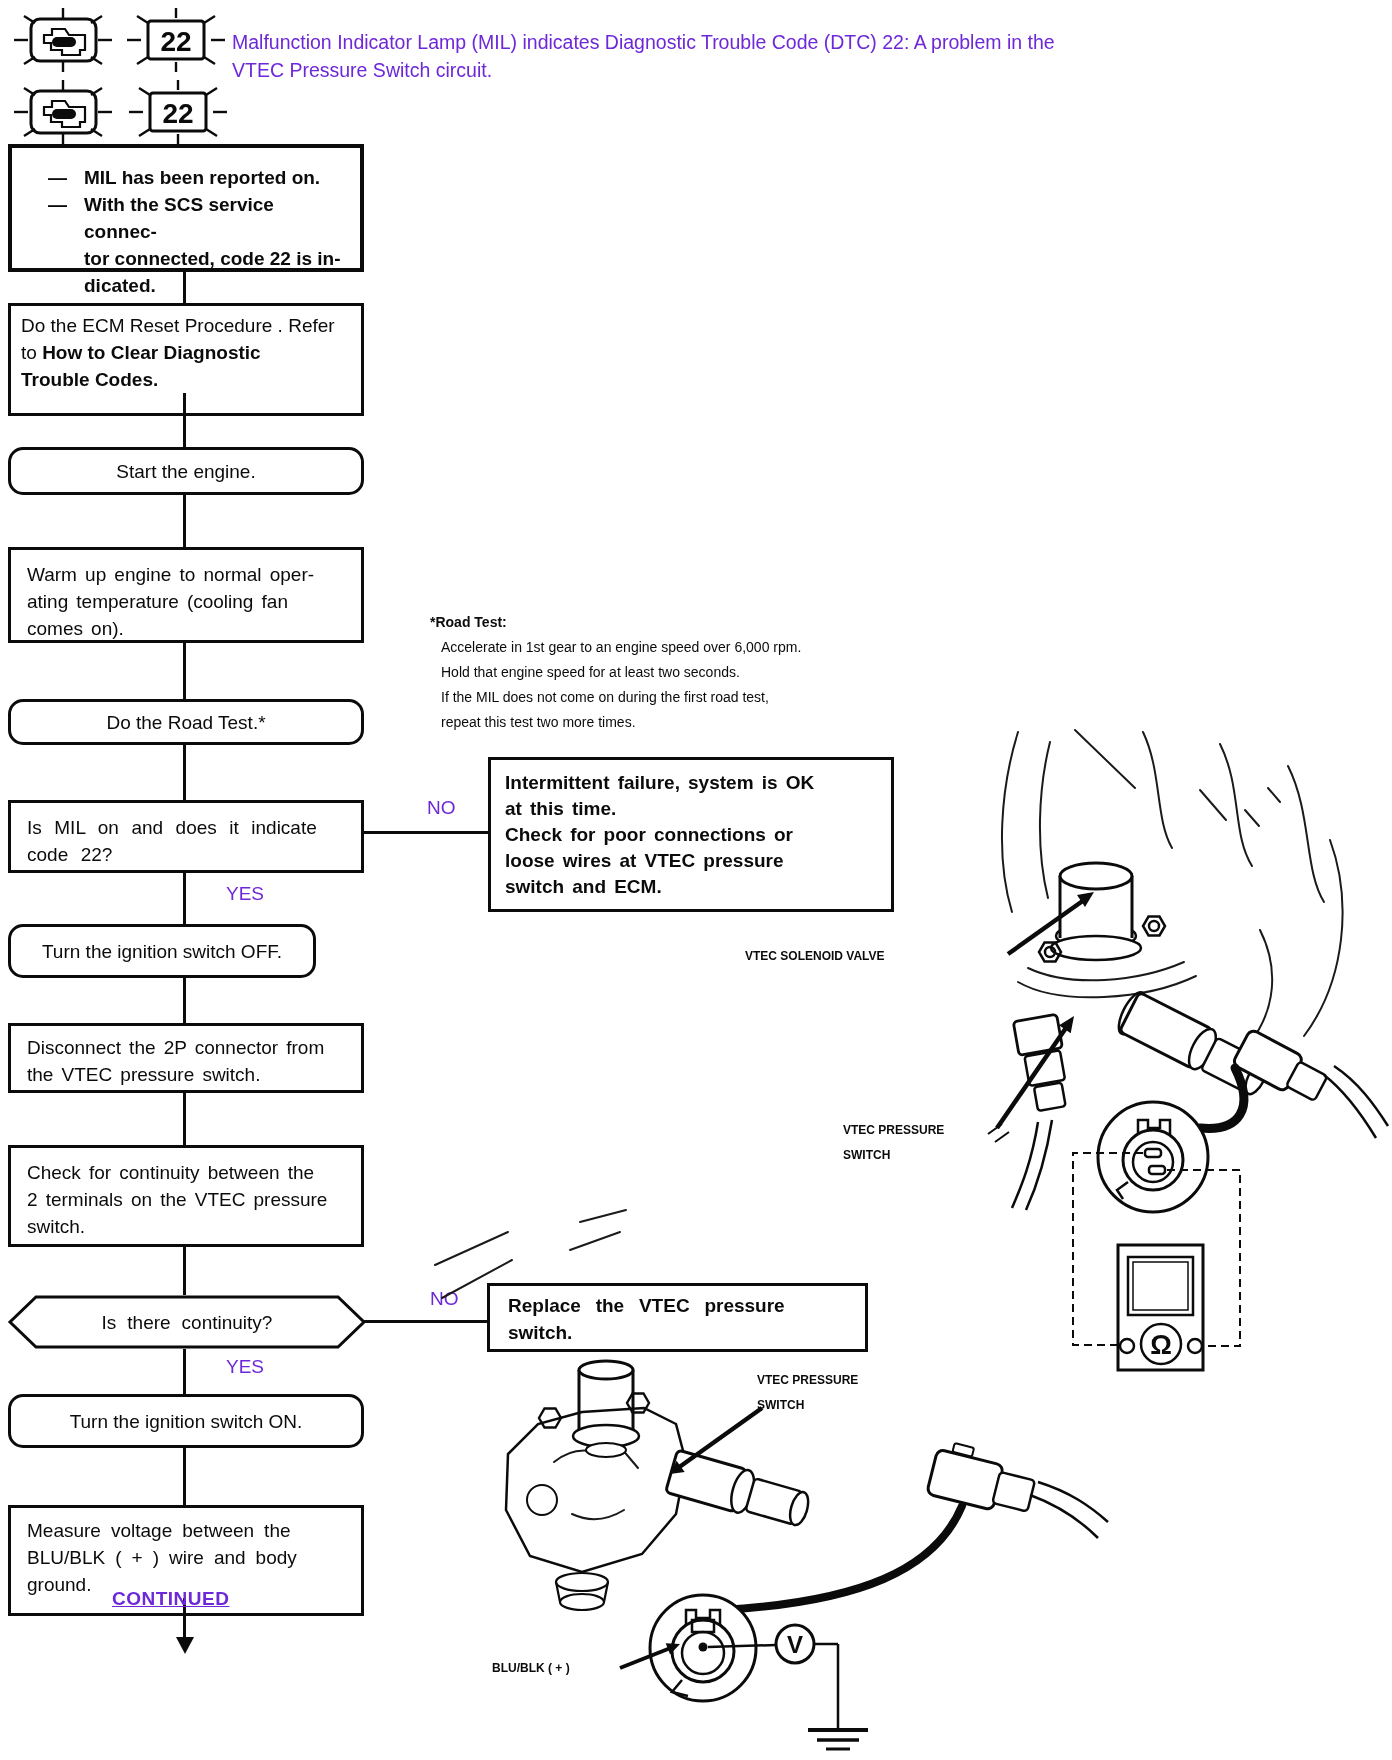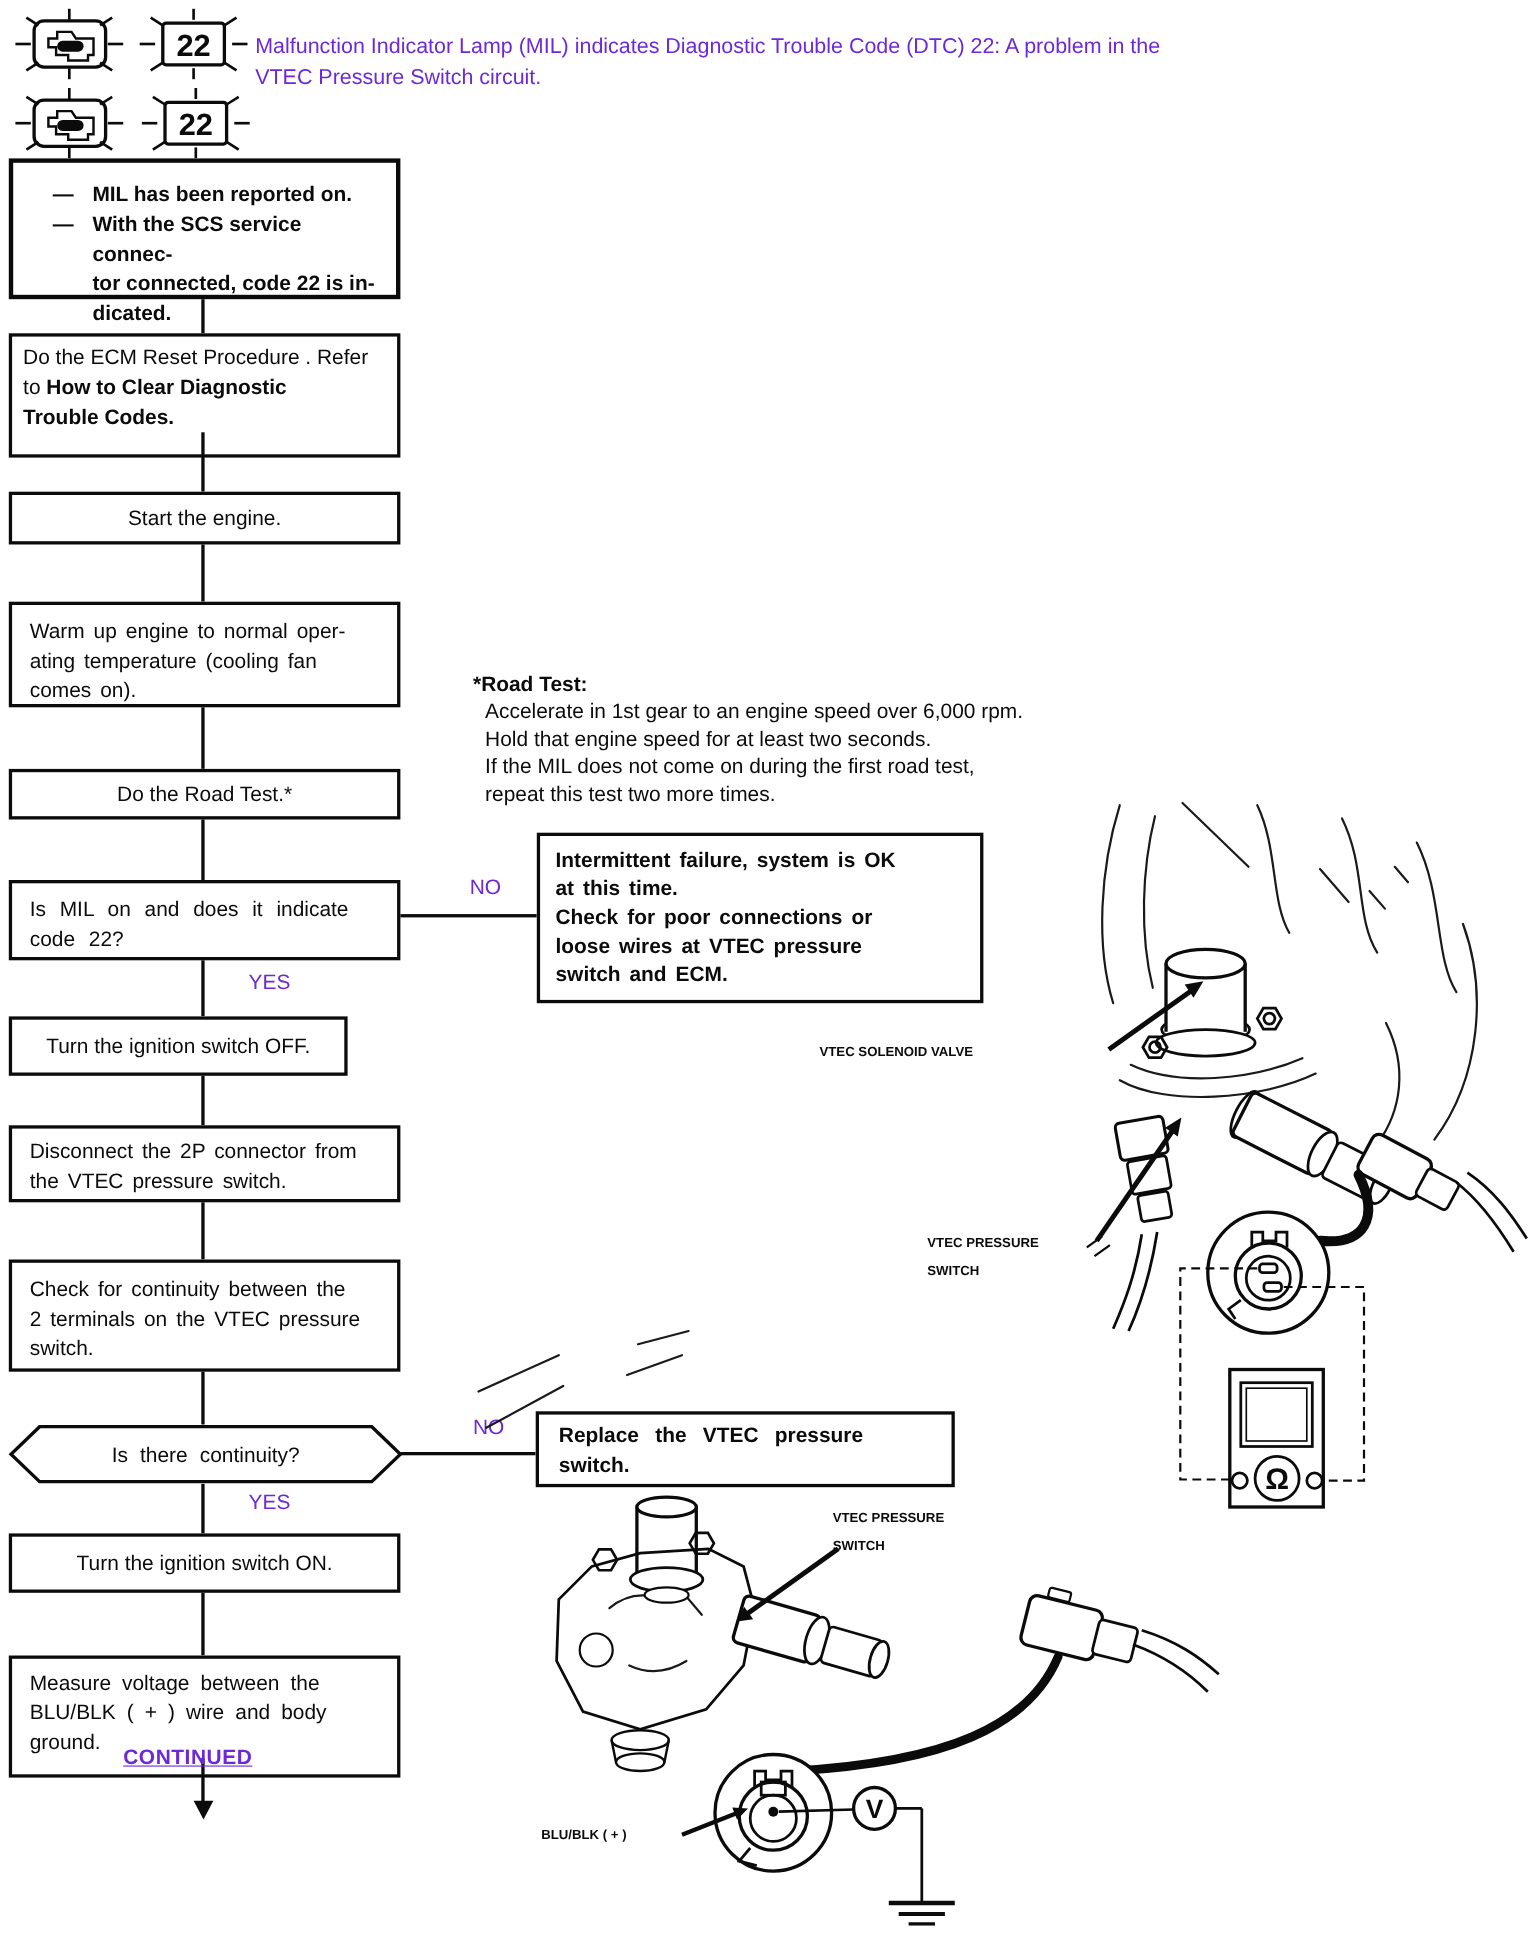--- a/index.html
+++ b/index.html
@@ -4,21 +4,21 @@
 <style>
   html,body{margin:0;padding:0;background:#fff;}
   #page{position:relative;width:1392px;height:1760px;background:#fff;color:#0b0b0b;
         font-family:"Liberation Sans", sans-serif;overflow:hidden;}
   .abs{position:absolute;}
   .box{position:absolute;border:3px solid #0b0b0b;background:#fff;box-sizing:border-box;
        font-size:19px;line-height:27px;color:#0b0b0b;}
   .box.thick{border-width:4px;}
   .pre{white-space:pre-line;}
   .bold{font-weight:700;}
-  .centerbox{display:flex;align-items:center;justify-content:center;text-align:center;}
+  .centerbox{display:flex;align-items:center;justify-content:center;text-align:center;border-radius:15px;}
   .pad{padding:11px 16px;}
   .ws1{word-spacing:0.15em;}
   .ws2{word-spacing:0.25em;}
   .ws3{word-spacing:0.38em;}
   .ws4{word-spacing:0.5em;}
   .vline{position:absolute;width:3px;background:#0b0b0b;}
   .hline{position:absolute;height:3px;background:#0b0b0b;}
   .lbl{position:absolute;font-size:19px;color:#6d28d9;}
   .annot{position:absolute;font-size:12px;font-weight:700;color:#0b0b0b;line-height:25px;white-space:pre-line;}
   .arrowhead{position:absolute;width:0;height:0;border-left:9px solid transparent;
@@ -157,21 +157,21 @@
 
   <div class="box bold pre ws1" style="left:488px;top:757px;width:406px;height:155px;padding:10px 14px;line-height:26px;">Intermittent failure, system is OK
 at this time.
 Check for poor connections or
 loose wires at VTEC pressure
 switch and ECM.</div>
 
   <div class="box bold pre ws4" style="left:487px;top:1283px;width:381px;height:69px;padding:6px 18px;line-height:27px;">Replace the VTEC pressure
 switch.</div>
 
-  <div class="abs" style="left:430px;top:610px;width:580px;font-size:19px;line-height:25px;">
+  <div class="abs" style="left:430px;top:610px;width:580px;font-size:14px;line-height:25px;">
     <div class="bold" style="font-weight:700;">*Road Test:</div>
     <div style="padding-left:11px;">Accelerate in 1st gear to an engine speed over 6,000 rpm.</div>
     <div style="padding-left:11px;">Hold that engine speed for at least two seconds.</div>
     <div style="padding-left:11px;">If the MIL does not come on during the first road test,</div>
     <div style="padding-left:11px;">repeat this test two more times.</div>
   </div>
 
   <div class="annot" style="left:745px;top:944px;">VTEC SOLENOID VALVE</div>
   <div class="annot" style="left:843px;top:1118px;">VTEC PRESSURE
 SWITCH</div>

